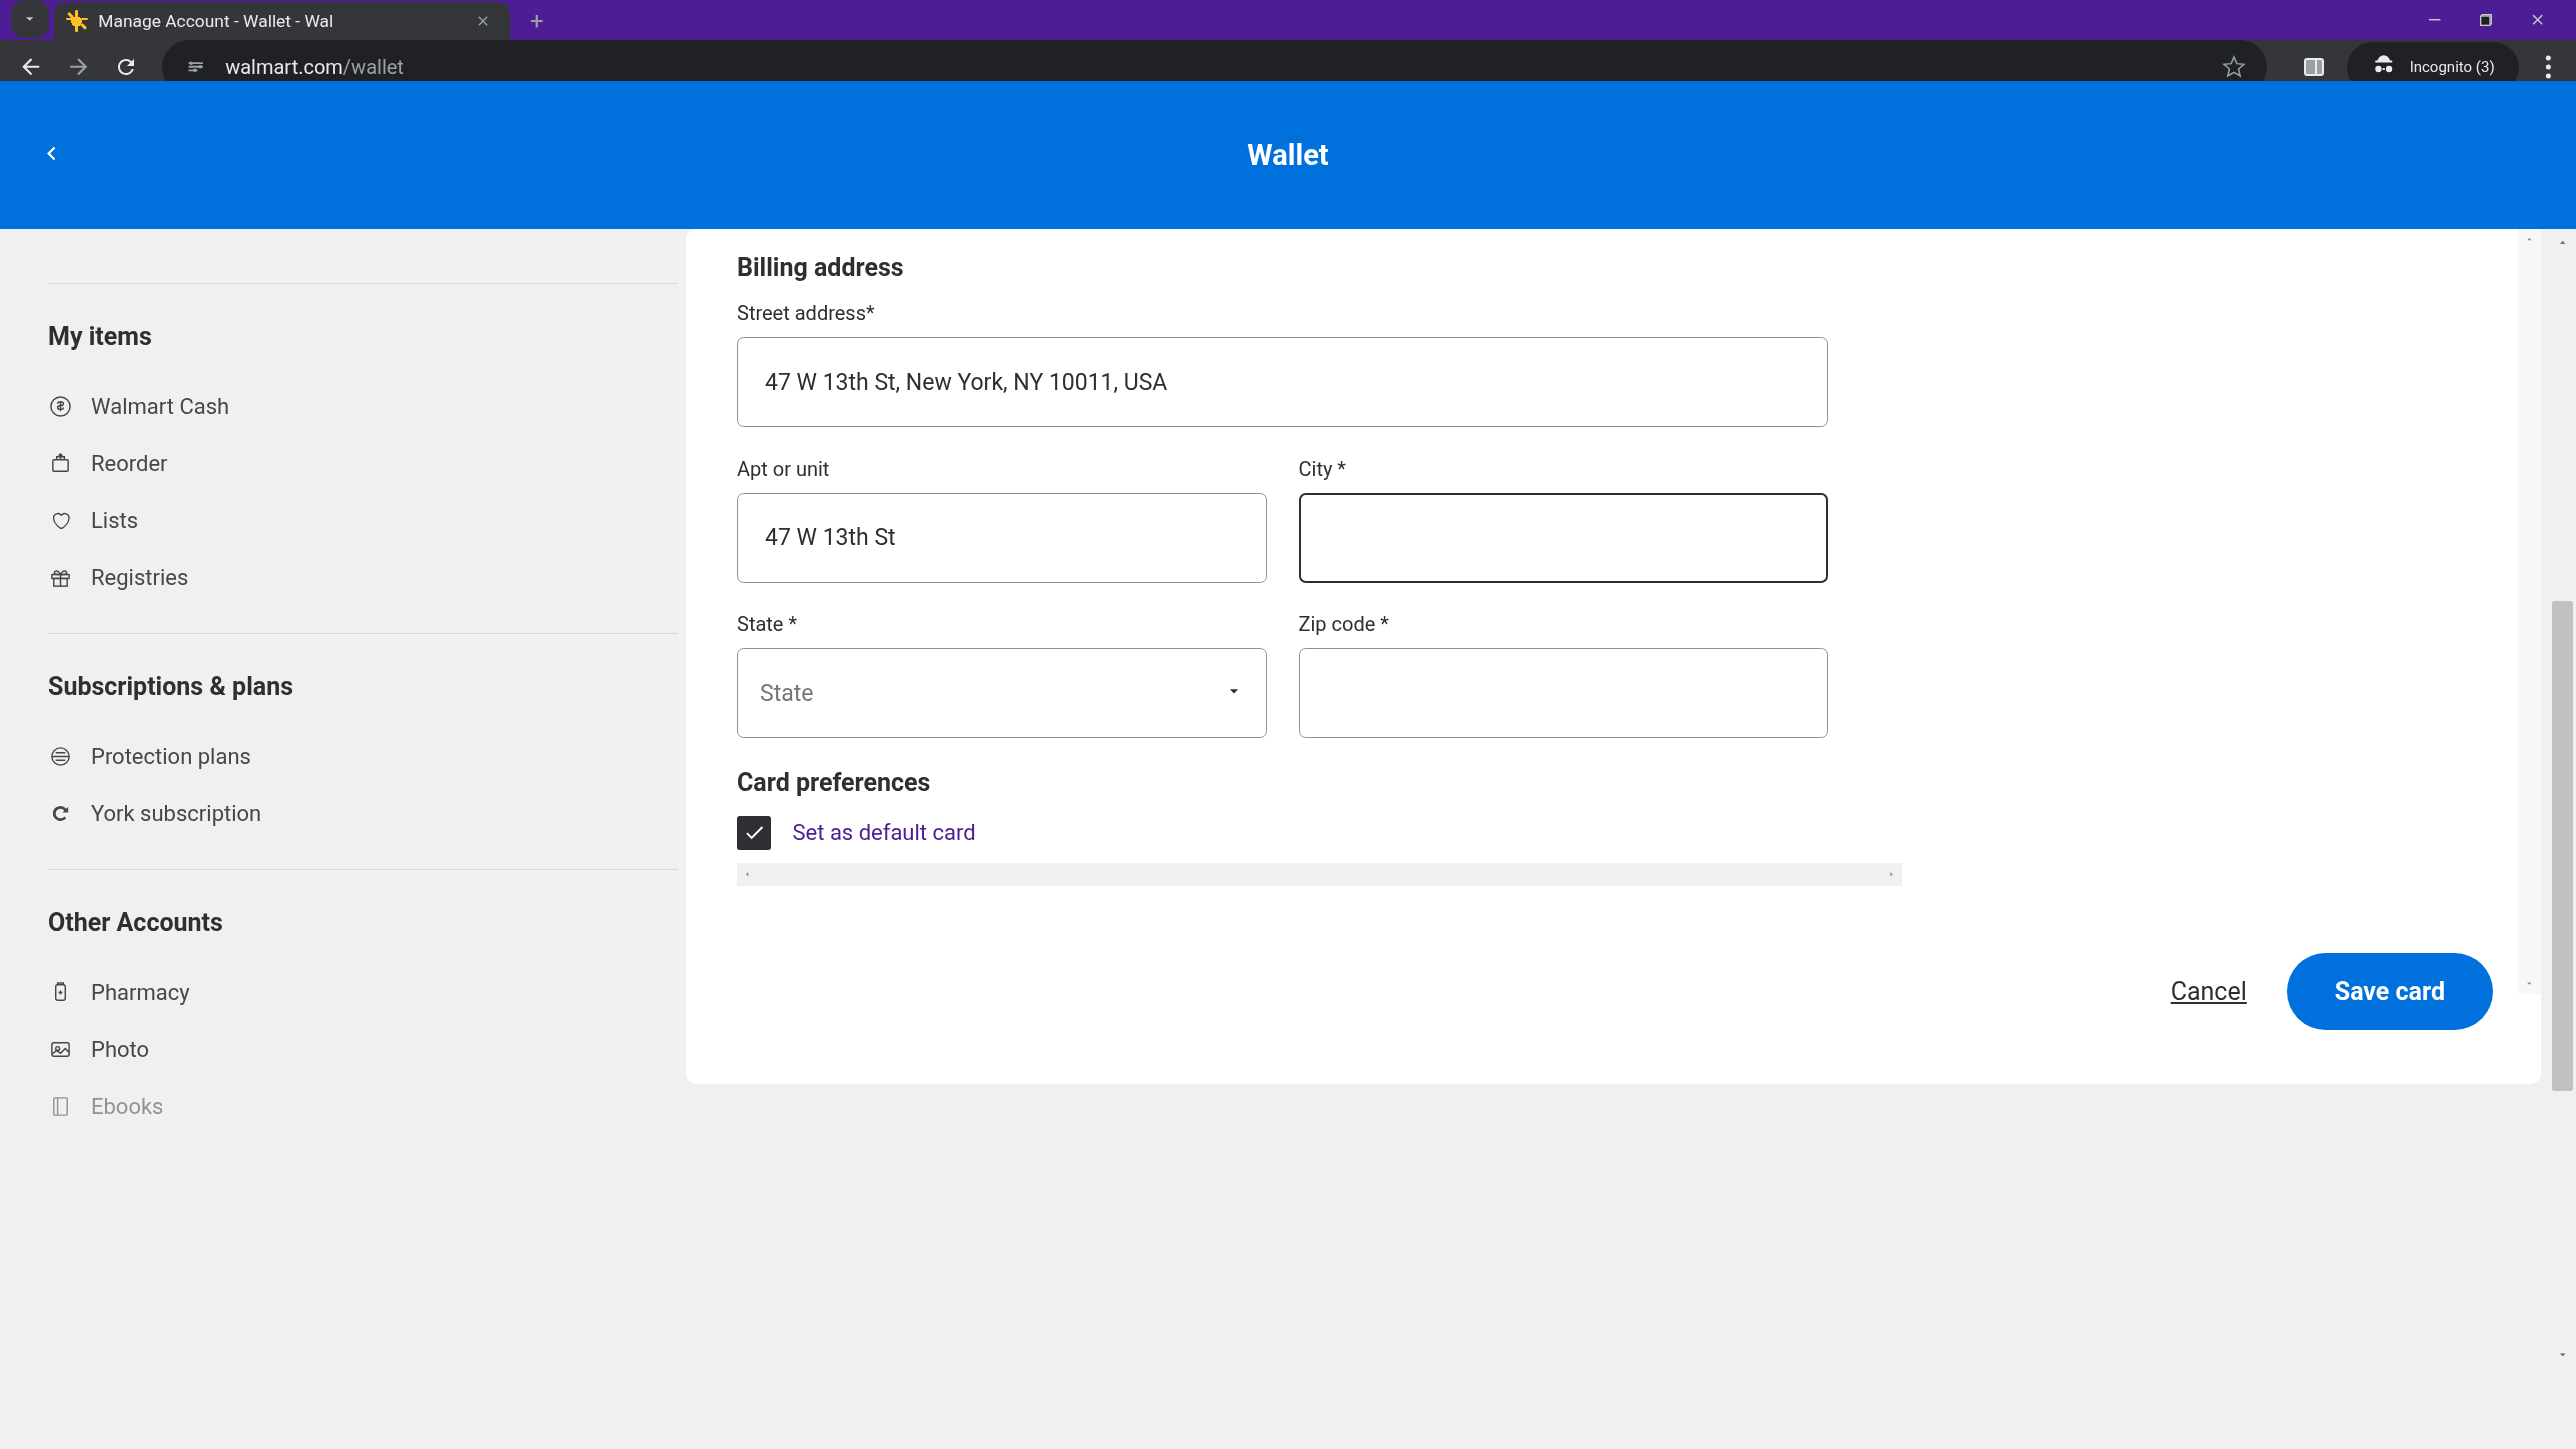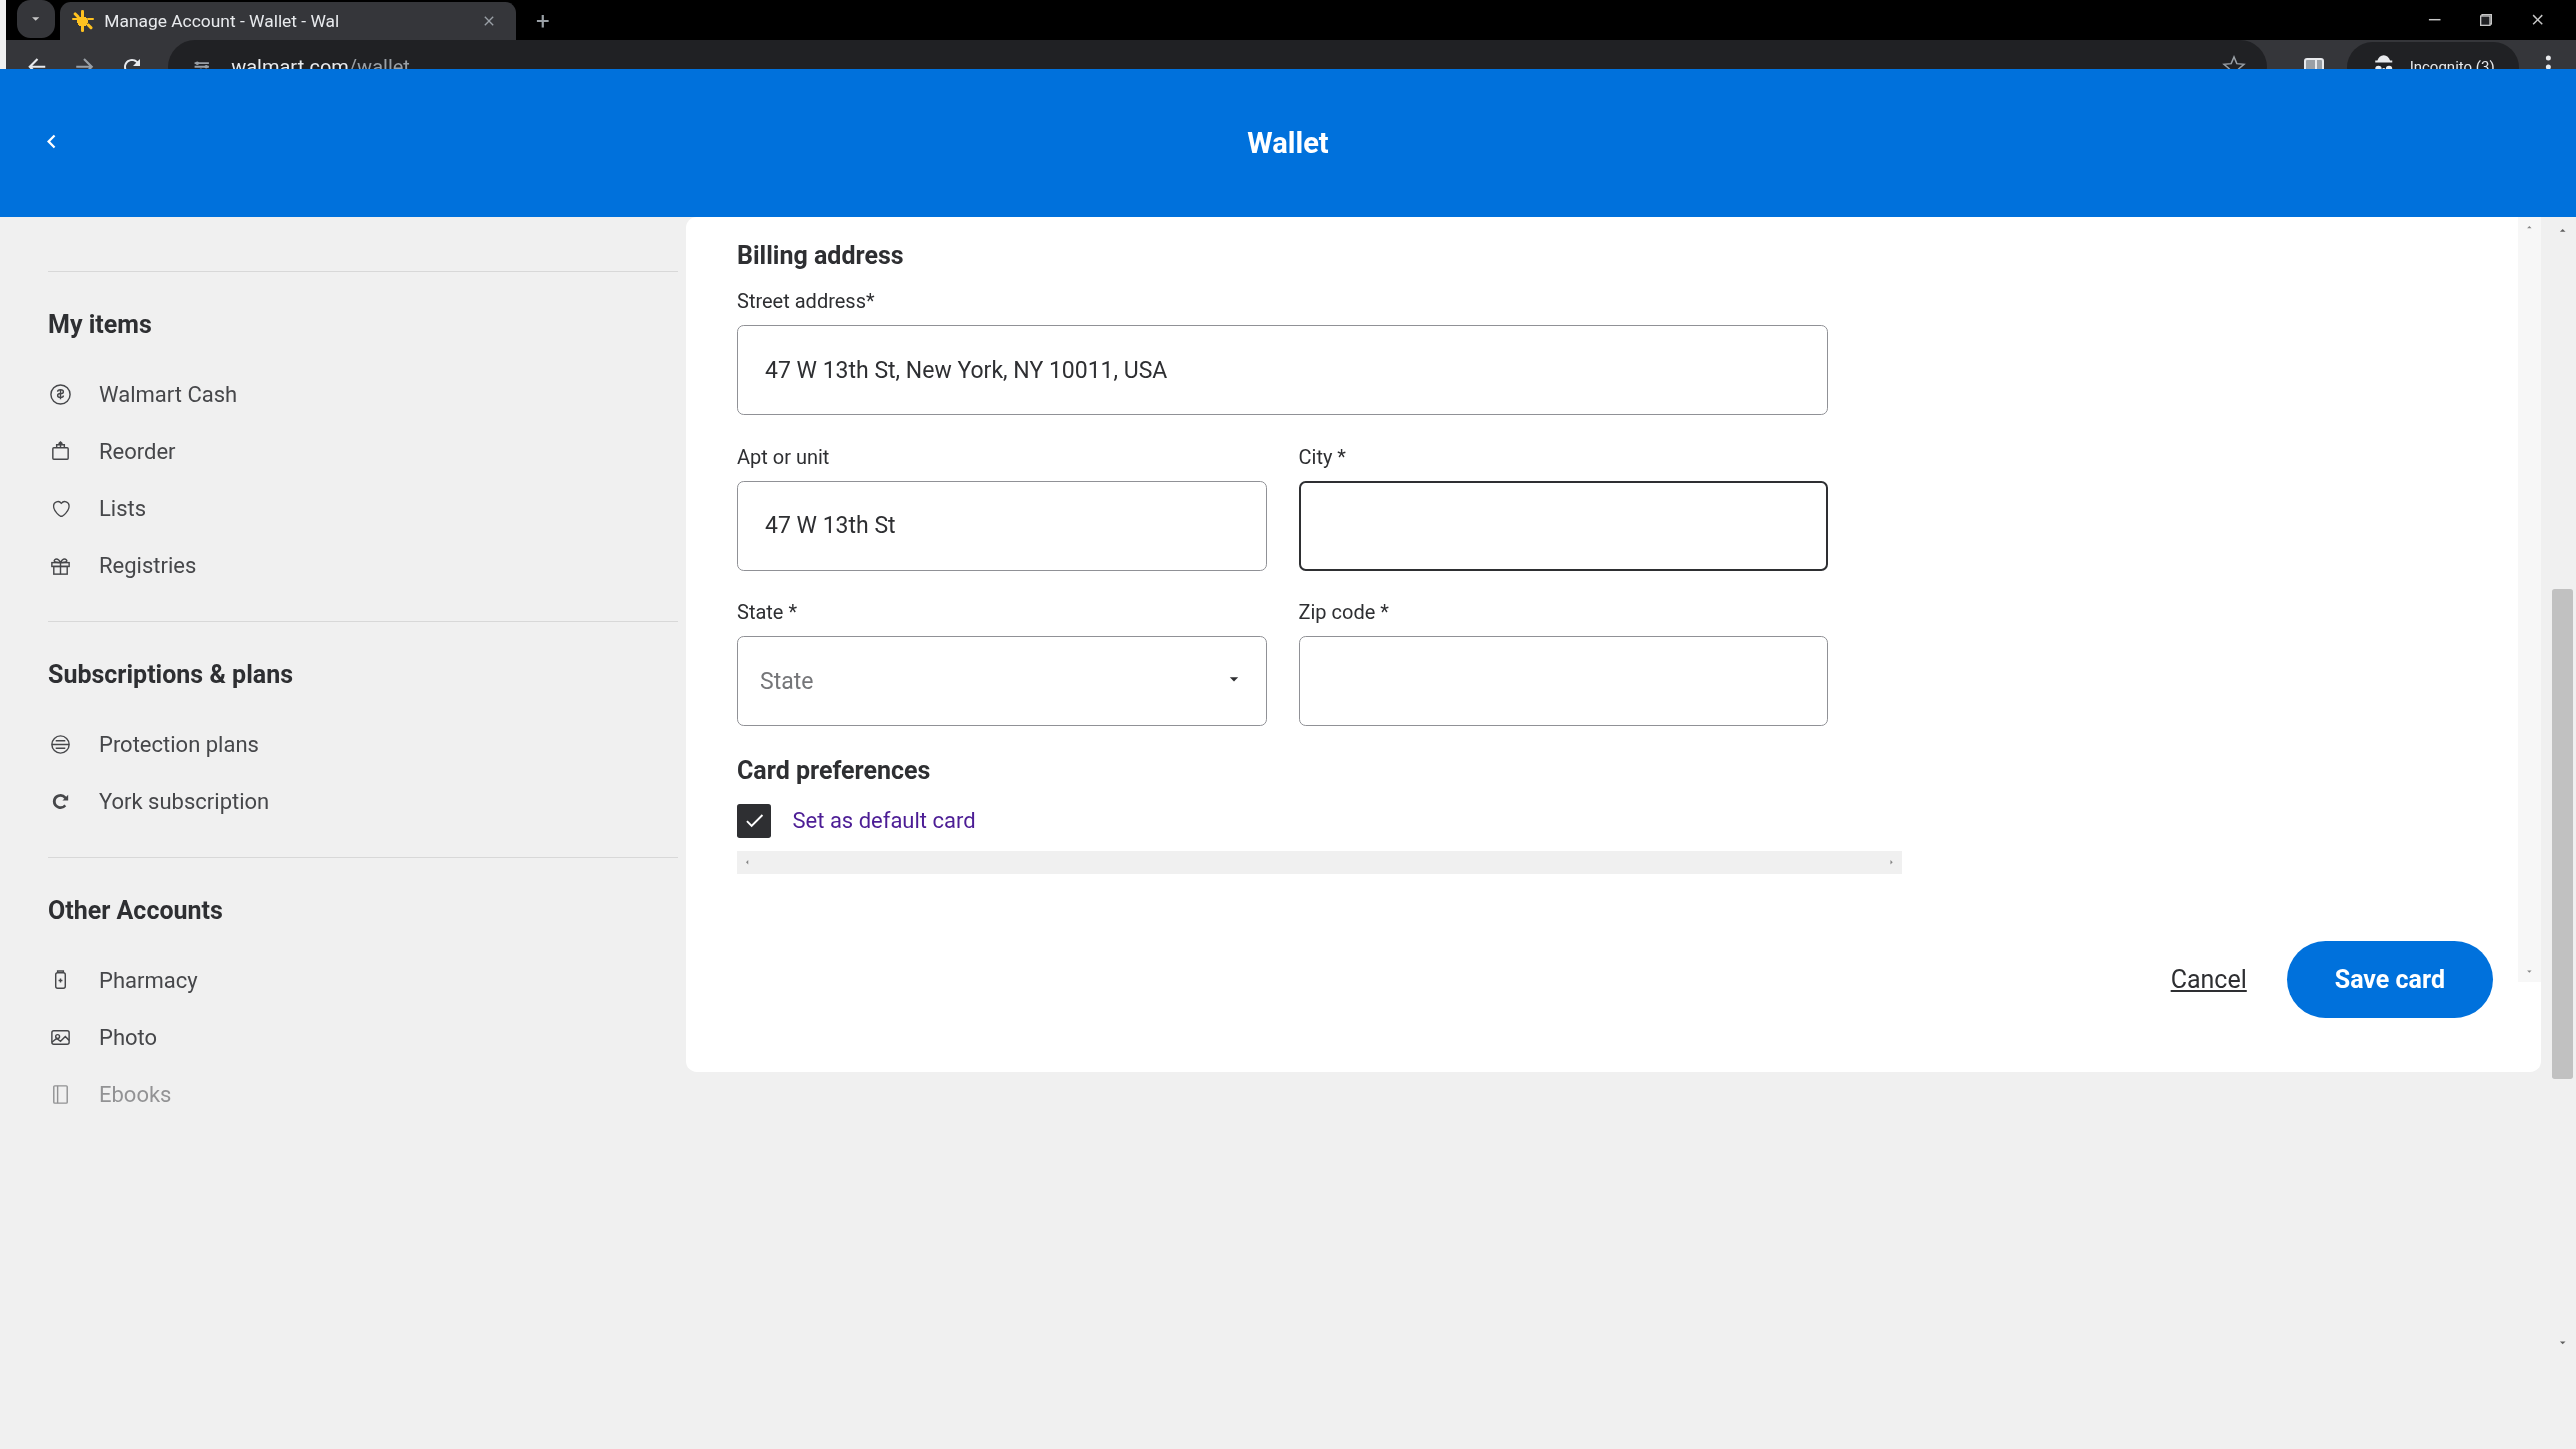--- a/index.html
+++ b/index.html
@@ -1,20 +1,20 @@
 <!DOCTYPE html>
 <html style="font-size:10.7px"><head>
 <meta charset="utf-8">
 <style>
 * { margin: 0; padding: 0; box-sizing: border-box; font-family: -apple-system, BlinkMacSystemFont, "Segoe UI", Roboto, Helvetica, Arial, sans-serif; }
 
 body { background: #f0f0f0; width: 2576px; height: 1449px; overflow: hidden; }
 
 
-.browser-chrome { background: #000000; height: 69px; display: flex; flex-direction: column; margin-left: 6px; }
+.browser-chrome { background: #4c1d95; height: 81px; display: flex; flex-direction: column; }
 .tabbar { height: 42px; display: flex; align-items: flex-end; padding-left: 10.7px; }
 .tab-dropdown { width: 38px; height: 38px; border-radius: 13.4px; background: #35363a; display: flex; align-items: center; justify-content: center; margin-right: 5.4px; margin-bottom: 2px; }
 .tab-dropdown svg { fill: #c7c7c7; }
 .tab { background: #35363a; height: 38px; border-radius: 10.7px 10.7px 0 0; display: flex; align-items: center; padding: 0 16px 0 12px; gap: 10.7px; min-width: 456px; position: relative; }
 .tab-favicon { width: 21.5px; height: 21.5px; display: flex; align-items: center; justify-content: center; }
 .tab-title { color: #e8eaed; font-size: 17.4px; white-space: nowrap; overflow: hidden; text-overflow: ellipsis; flex: 1; }
 .tab-close { color: #9aa0a6; font-size: 20px; display: flex; align-items: center; justify-content: center; width: 21.5px; height: 21.5px; }
 .new-tab { width: 32px; height: 32px; display: flex; align-items: center; justify-content: center; margin-left: 10.7px; margin-bottom: 2.7px; }
 .new-tab-plus { color: #9aa0a6; font-size: 24px; }
 .window-controls { margin-left: auto; display: flex; gap: 35px; padding-right: 29.5px; align-items: center; height: 100%; }
@@ -47,21 +47,21 @@
 .content-area { flex: 1; display: flex; position: relative; }
 .v-scrollbar-outer { position: absolute; right: 0; top: 0; bottom: 0; width: 27px; background: #f0f0f0; }
 .v-scrollbar-outer .arrow { height: 27px; display:flex; align-items:center; justify-content:center; }
 .v-scrollbar-outer .arrow svg { fill:#606060; width:13.4px; height:13.4px; }
 .v-scrollbar-outer .thumb { position:absolute; left:2.7px; right:2.7px; background:#c1c1c1; border-radius:2.7px; }
 
 .sidebar { width: 678px; padding: 0 0 0 48px; overflow: hidden; }
 .sidebar-section { border-top: 0.7px solid #d8d8d8; padding: 38px 32px 27px 0; }
 .sidebar-section:first-child { border-top: none; padding-top: 27px; }
 .sidebar-heading { font-size: 25px; font-weight: 700; color: #2e2f32; margin-bottom: 27px; }
-.sidebar-item { display: flex; align-items: center; gap: 27px; padding: 16px 0; color: #46474a; font-size: 22px; }
+.sidebar-item { display: flex; align-items: center; gap: 19px; padding: 16px 0; color: #46474a; font-size: 22px; }
 .sidebar-item .icon { width: 24px; height: 24px; display: flex; align-items: center; justify-content: center; flex-shrink: 0; }
 .sidebar-item .icon svg { fill: none; stroke: #46474a; stroke-width: 1.5; }
 .sidebar-item.faded { opacity: 0.55; }
 
 .main-panel { flex: 1; padding-right: 27px; }
 .card { background: #fff; border-radius: 10.7px; margin: 0 8px; padding-bottom: 54px; }
 .form-scroll-wrap { position: relative; margin: 0 0 0 51px; }
 .form-area { padding: 24px 51px 0 0; width: 1142px; }
 .inner-v-scroll { position: absolute; right: 0; top: 0; width: 23px; height: 765px; background: #f7f7f7; }
 .inner-v-scroll .arrow { height:21.5px; display:flex; align-items:center; justify-content:center; }

